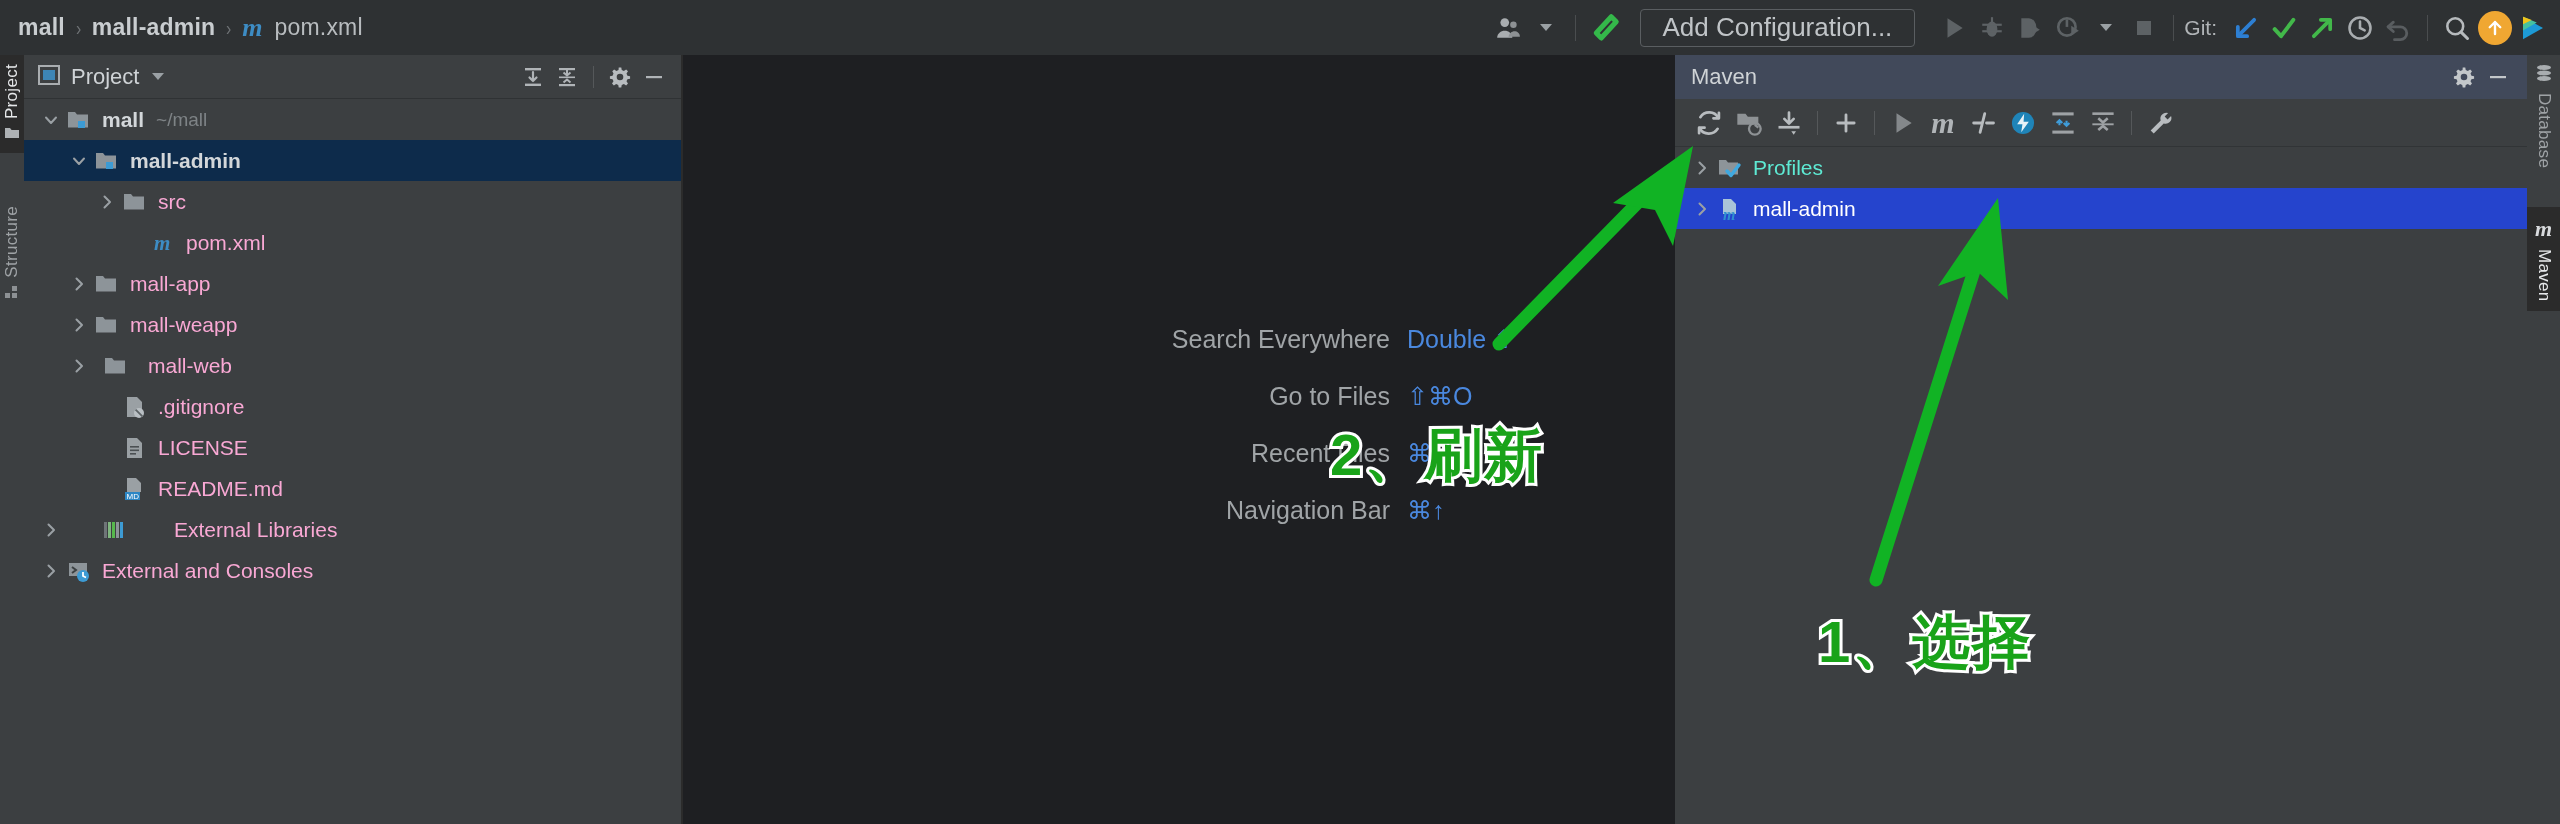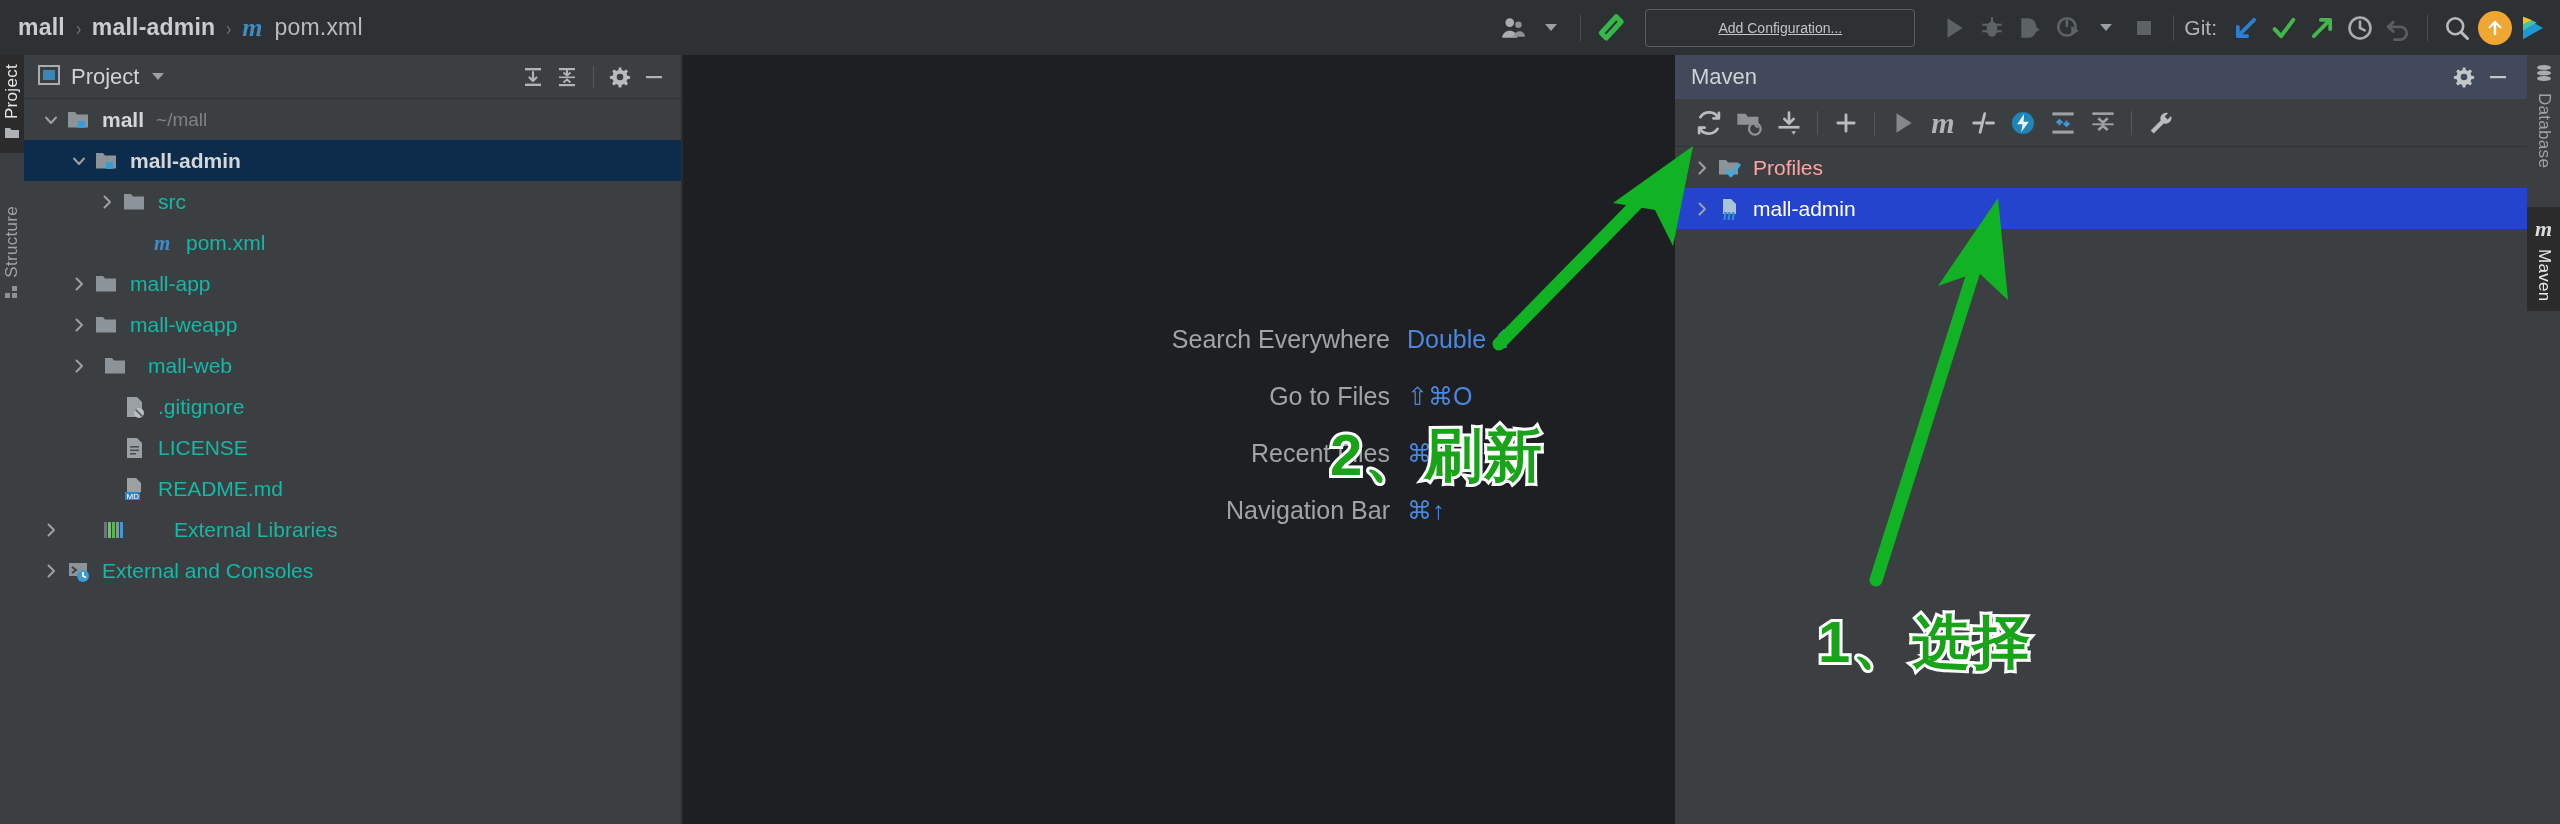--- a/index.html
+++ b/index.html
@@ -36,21 +36,21 @@
   }
   .tb-div { width: 1px; height: 26px; background: #4a4d4f; margin: 0 10px; }
   .caret-dn {
     width: 0; height: 0; border-left: 6px solid transparent; border-right: 6px solid transparent;
     border-top: 7px solid #9aa0a4;
   }
   .runcfg {
     height: 38px; min-width: 270px; padding: 0 22px;
     border: 1px solid #5a5e61; border-radius: 4px;
     display: flex; align-items: center; justify-content: center;
-    color: #c0c4c7; font-size: 14px; text-decoration: underline;
+    color: #c0c4c7; font-size: 26px;
   }
   .git-label { color: #b0b4b7; font-size: 21px; margin-right: 10px; }
   .upd-badge {
     width: 34px; height: 34px; border-radius: 50%; background: #f0a732;
     display: flex; align-items: center; justify-content: center;
   }
 
   
   .leftstrip {
     position: absolute; left: 0; top: 55px; width: 24px; height: 769px;
@@ -106,21 +106,21 @@
   .tree { flex: 1 1 auto; overflow: hidden; padding-top: 0; }
   .trow {
     height: 41px; display: flex; align-items: center; padding-right: 8px;
     white-space: nowrap;
   }
   .trow.sel { background: #0d2b4b; }
   .tarrow {
     width: 26px; display: flex; align-items: center; justify-content: center; flex: 0 0 26px;
   }
   .ticon { width: 30px; display: flex; align-items: center; justify-content: center; flex: 0 0 30px; }
-  .tlabel { font-size: 21px; color: #14b8a6; margin-left: 8px; }
+  .tlabel { font-size: 21px; color: #f9a8d4; margin-left: 8px; }
   .tlabel.bold { font-weight: bold; color: #d3d7da; }
   .tpath { font-size: 19px; color: #7e8386; margin-left: 12px; }
 
   
   .editor {
     position: absolute; left: 683px; top: 55px; width: 992px; height: 769px;
     background: #1e1f22;
   }
   .hints {
     position: absolute; left: 4px; top: 270px; width: 992px;
@@ -147,21 +147,21 @@
   .maven-title { font-size: 22px; color: #cfd3d6; }
   .maven-toolbar {
     height: 48px; display: flex; align-items: center; padding-left: 14px;
     background: #3c3f41; border-bottom: 1px solid #313436;
   }
   .mt-btn { width: 40px; height: 40px; display: flex; align-items: center; justify-content: center; }
   .mt-div { width: 1px; height: 24px; background: #55585a; margin: 0 8px; }
   .mtree { flex: 1 1 auto; background: #3c3f41; }
   .mrow { height: 41px; display: flex; align-items: center; white-space: nowrap; }
   .mrow.sel { background: #2544cd; }
-  .mrow .tlabel { color: #fca5a5; }
+  .mrow .tlabel { color: #5eead4; }
   .mrow.sel .tlabel { color: #ffffff; }
 
   
   .anno {
     position: absolute; font-size: 58px; font-weight: bold; color: #19a319;
     -webkit-text-stroke: 6px #ffffff; paint-order: stroke fill;
     white-space: nowrap; letter-spacing: 2px;
   }
   .anno-a1 { left: 1818px; top: 604px; }
   .anno-a2 { left: 1330px; top: 385px; margin-top: 32px; }

